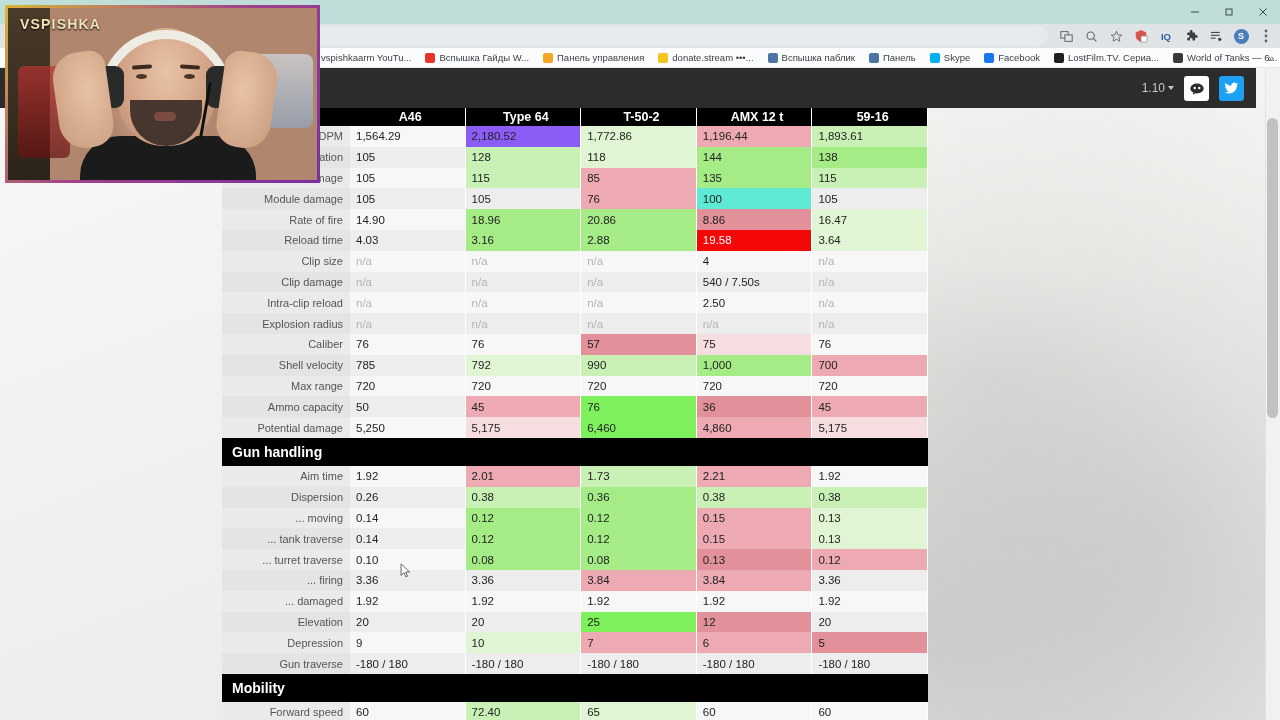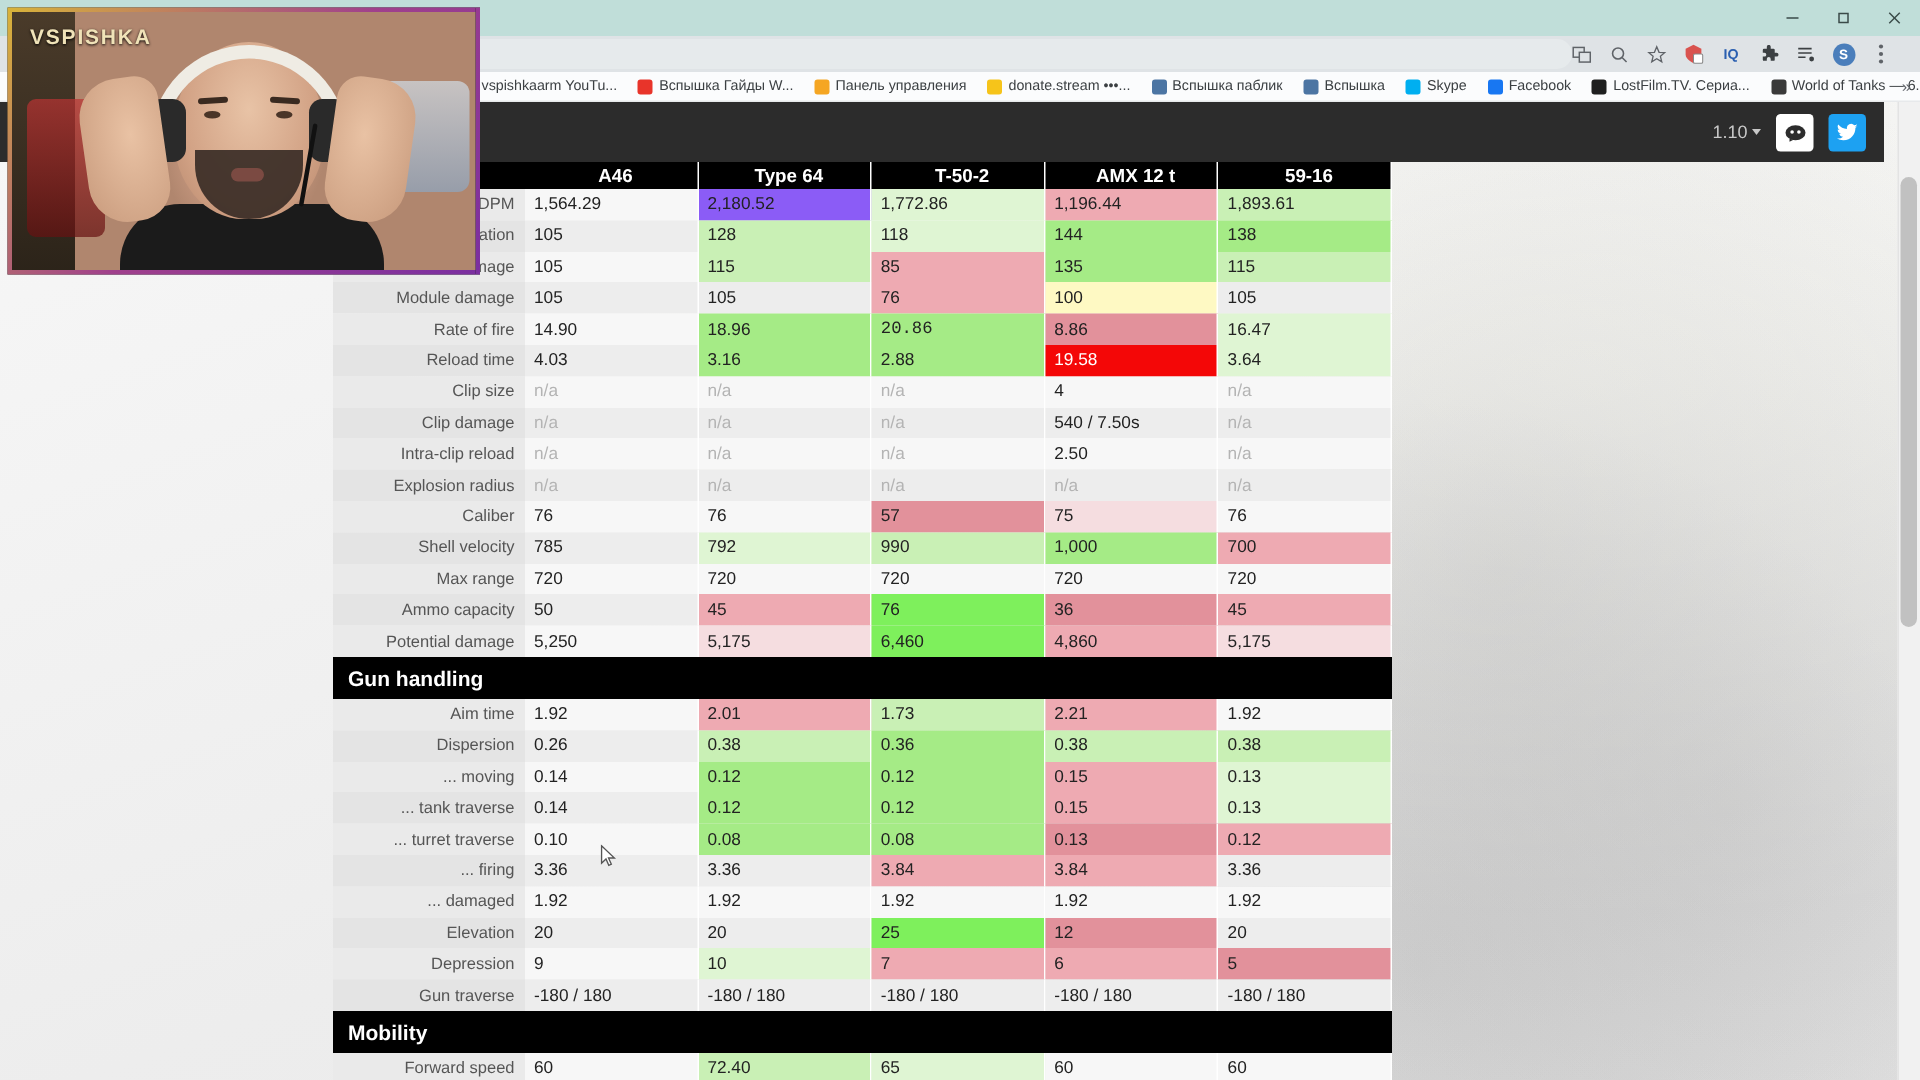--- a/index.html
+++ b/index.html
@@ -22,21 +22,21 @@
 
   .toolbar {
     position:absolute; left:0; top:24px; width:1280px; height:24px;
     background:#dfe3e6; display:flex; align-items:center;
   }
   .omnibox {
     position:absolute; left:108px; top:26px; width:940px; height:20px;
     background:#e6eaec; border-radius:10px; display:flex; align-items:center;
     padding:0 10px; font-size:11px; color:#3c4043; letter-spacing:.2px;
   }
-  .tb-icons { position:absolute; right:12px; top:24px; height:24px; display:flex; align-items:center; gap:9px; padding-right:6px;}
+  .tb-icons { position:absolute; right:0; top:24px; height:24px; display:flex; align-items:center; gap:9px; padding-right:6px;}
   .tbi { width:16px; height:16px; display:flex; align-items:center; justify-content:center; color:#5f6368; font-size:12px;}
   .tbi.badge-red { position:relative; }
   .avatar-s {
     width:15px; height:15px; border-radius:50%; background:#4a7ebb; color:#fff;
     font-size:9px; display:flex; align-items:center; justify-content:center; font-weight:bold;
   }
 
   
   .bookmarks {
     position:absolute; left:0; top:48px; width:1280px; height:20px;
@@ -266,21 +266,21 @@
       <div class="bm">
         <span class="fav" style="background: rgb(246, 196, 26);"></span>
         <span>donate.stream •••...</span>
       </div>
       <div class="bm">
         <span class="fav" style="background: rgb(76, 117, 163);"></span>
         <span>Вспышка паблик</span>
       </div>
       <div class="bm">
         <span class="fav" style="background: rgb(76, 117, 163);"></span>
-        <span>Вспышка</span>
+        <span>Панель</span>
       </div>
       <div class="bm">
         <span class="fav" style="background: rgb(0, 175, 240);"></span>
         <span>Skype</span>
       </div>
       <div class="bm">
         <span class="fav" style="background: rgb(24, 119, 242);"></span>
         <span>Facebook</span>
       </div>
       <div class="bm">
@@ -354,28 +354,28 @@
           <div class="cell" style="background: rgb(201, 240, 181);">115</div>
           <div class="cell" style="background: rgb(238, 170, 178);">85</div>
           <div class="cell" style="background: rgb(165, 235, 134);">135</div>
           <div class="cell" style="background: rgb(201, 240, 181);">115</div>
         </div>
         <div class="trow alt">
           <div class="lbl">Module damage</div>
           <div class="cell n">105</div>
           <div class="cell n">105</div>
           <div class="cell" style="background: rgb(238, 170, 178);">76</div>
-          <div class="cell" style="background: #fef9c3;">100</div>
+          <div class="cell" style="background: #5eead4;">100</div>
           <div class="cell n">105</div>
         </div>
         <div class="trow">
           <div class="lbl">Rate of fire</div>
           <div class="cell n">14.90</div>
           <div class="cell" style="background: rgb(165, 235, 134);">18.96</div>
-          <div class="cell" style="background: rgb(165, 235, 134); font-family: Liberation Mono, monospace;">20.86</div>
+          <div class="cell" style="background: rgb(165, 235, 134);">20.86</div>
           <div class="cell" style="background: rgb(226, 145, 155);">8.86</div>
           <div class="cell" style="background: rgb(223, 245, 211);">16.47</div>
         </div>
         <div class="trow alt">
           <div class="lbl">Reload time</div>
           <div class="cell n">4.03</div>
           <div class="cell" style="background: rgb(165, 235, 134);">3.16</div>
           <div class="cell" style="background: rgb(165, 235, 134);">2.88</div>
           <div class="cell" style="background: rgb(244, 7, 7); color: rgb(255, 255, 255);">19.58</div>
           <div class="cell" style="background: rgb(223, 245, 211);">3.64</div>

